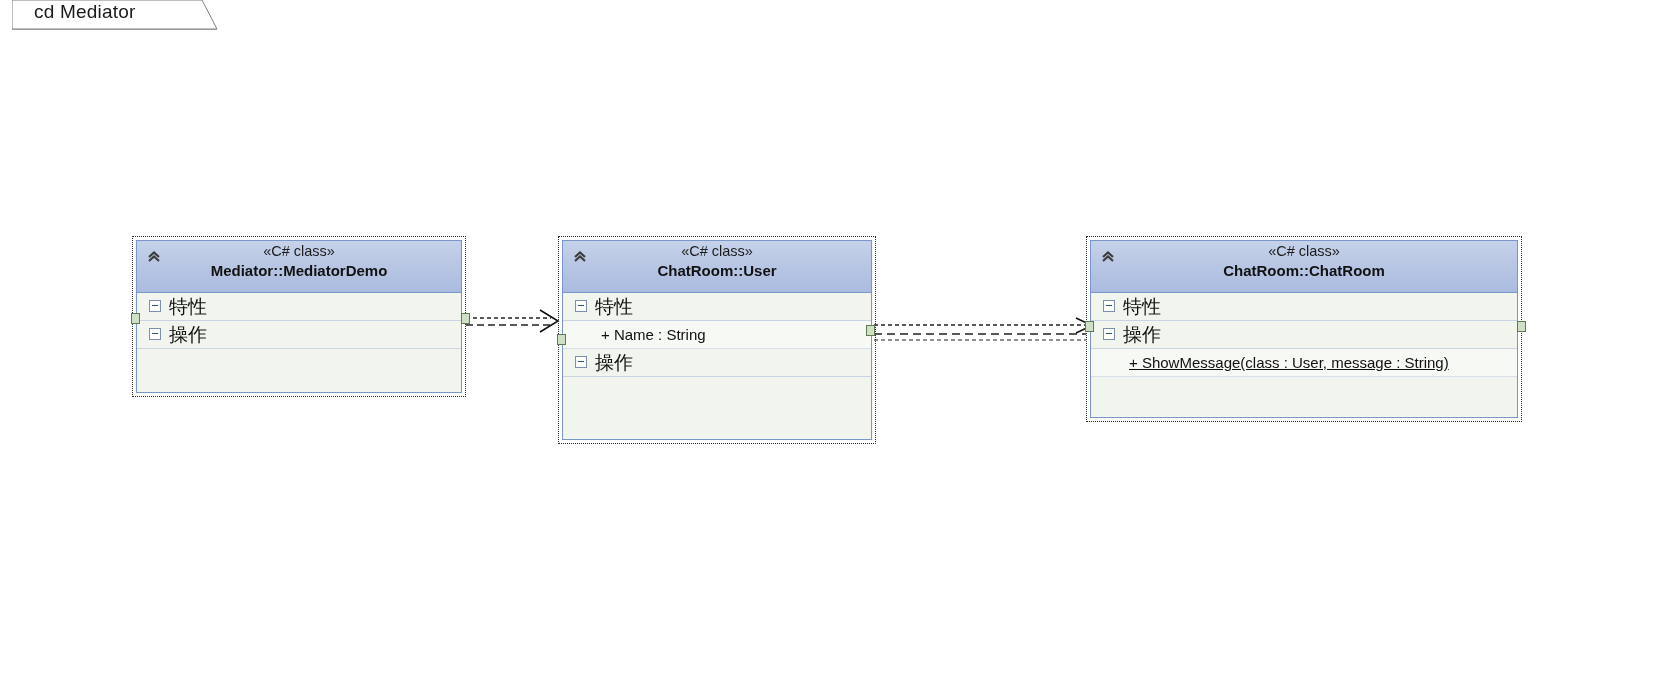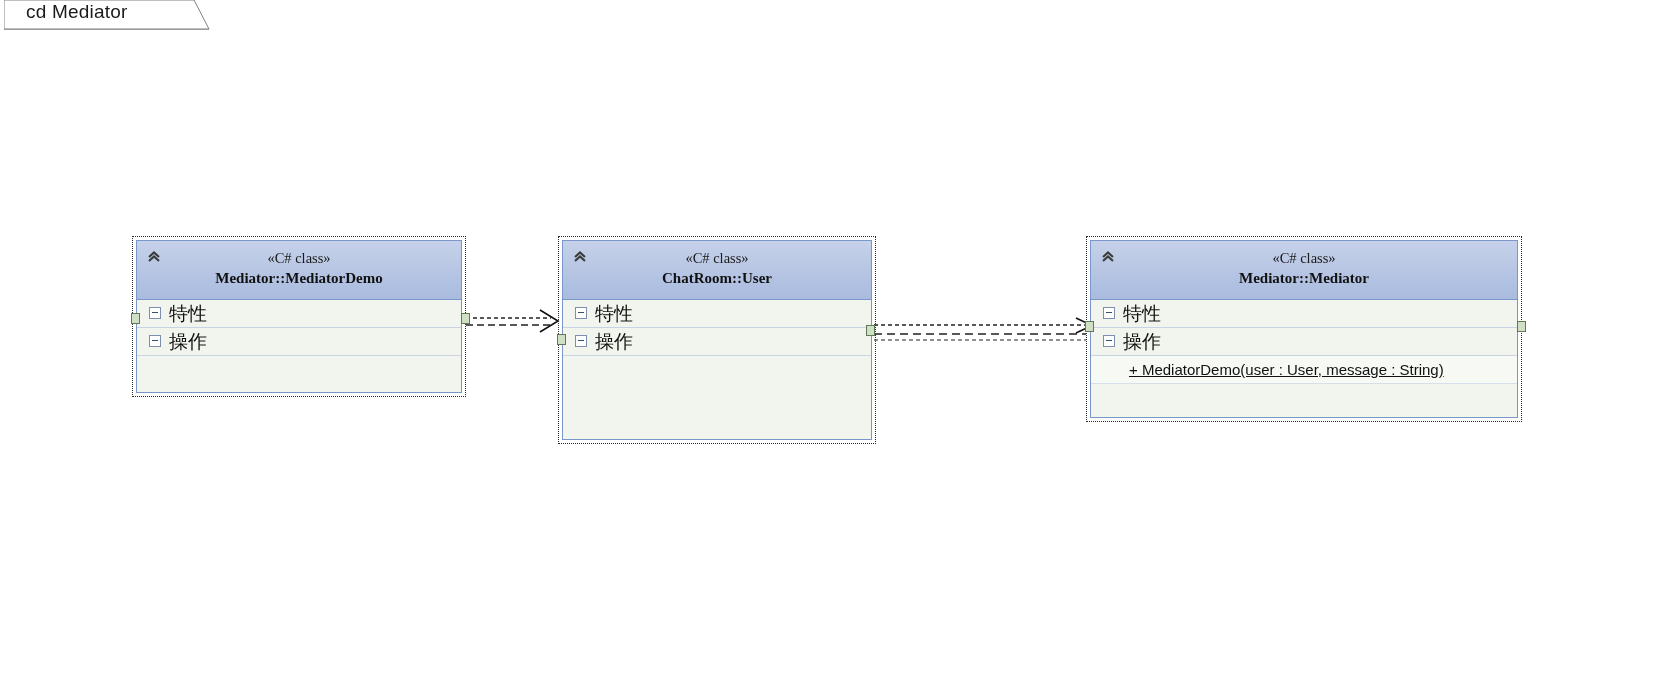--- a/index.html
+++ b/index.html
@@ -11,21 +11,21 @@
     width: 1660px;
     height: 698px;
     position: relative;
     font-family: "Liberation Sans", sans-serif;
     overflow: hidden;
   }
 
   
   .diagram-tab {
     position: absolute;
-    left: 4px;
+    left: 12px;
     top: 0;
     width: 210px;
     height: 31px;
   }
   .diagram-tab .tab-shape {
     position: absolute;
     inset: 0;
   }
   .diagram-tab .tab-label {
     position: absolute;
@@ -45,23 +45,22 @@
     background: #f2f5ee;
   }
   .uml-class.selected {
     outline: 1px dotted #2b2b2b;
     outline-offset: 3px;
   }
   .class-header {
     position: relative;
     background: linear-gradient(to bottom, #c6d2ea 0%, #b9c7e4 45%, #aabbdf 100%);
     border-bottom: 1px solid #7a97c9;
-    padding: 8px 6px 10px 6px;
+    padding: 1px 6px 10px 6px;
     text-align: center;
-    font-family: Liberation Serif, serif;
   }
   .stereotype {
     font-size: 14.5px;
     color: #1b1b1b;
     line-height: 18px;
   }
   .class-title {
     font-size: 15px;
     font-weight: bold;
     color: #111111;
@@ -202,45 +201,48 @@
       <path d="M2,7 L7,2.5 L12,7" fill="none" stroke="#3b3b3b" stroke-width="2.1"></path>
       <path d="M2,11 L7,6.5 L12,11" fill="none" stroke="#3b3b3b" stroke-width="2.1"></path>
     </svg>
     <div class="stereotype">«C# class»</div>
     <div class="class-title">ChatRoom::User</div>
   </div>
   <div class="compartment-title">
     <span class="minus-icon"></span>
     <span>特性</span>
   </div>
+  <div class="member-row">
+    <span class="member-text">+ Name : String</span>
+  </div>
   <div class="compartment-title">
     <span class="minus-icon"></span>
     <span>操作</span>
   </div>
   <div class="filler" style="height:9px;"></div>
 </div>
 <div class="handle" style="left:557px; top:334px;"></div>
 <div class="handle" style="left:866px; top:325px;"></div>
 
 <div class="uml-class selected" style="left:1090px; top:240px; width:428px; height:178px;">
   <div class="class-header">
     <svg class="chevron-icon" viewBox="0 0 14 14">
       <path d="M2,7 L7,2.5 L12,7" fill="none" stroke="#3b3b3b" stroke-width="2.1"></path>
       <path d="M2,11 L7,6.5 L12,11" fill="none" stroke="#3b3b3b" stroke-width="2.1"></path>
     </svg>
     <div class="stereotype">«C# class»</div>
-    <div class="class-title">Mediator::Mediator</div>
+    <div class="class-title">ChatRoom::ChatRoom</div>
   </div>
   <div class="compartment-title">
     <span class="minus-icon"></span>
     <span>特性</span>
   </div>
   <div class="compartment-title">
     <span class="minus-icon"></span>
     <span>操作</span>
   </div>
   <div class="member-row static-member">
-    <span class="member-text">+ MediatorDemo(user : User, message : String)</span>
+    <span class="member-text">+ ShowMessage(class : User, message : String)</span>
   </div>
   <div class="filler" style="height:18px;"></div>
 </div>
 <div class="handle" style="left:1085px; top:321px;"></div>
 <div class="handle" style="left:1517px; top:321px;"></div>
 
 </body></html>

